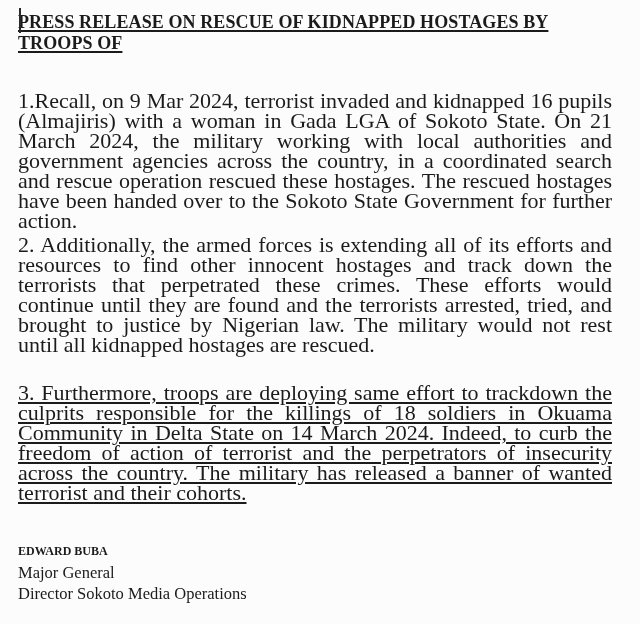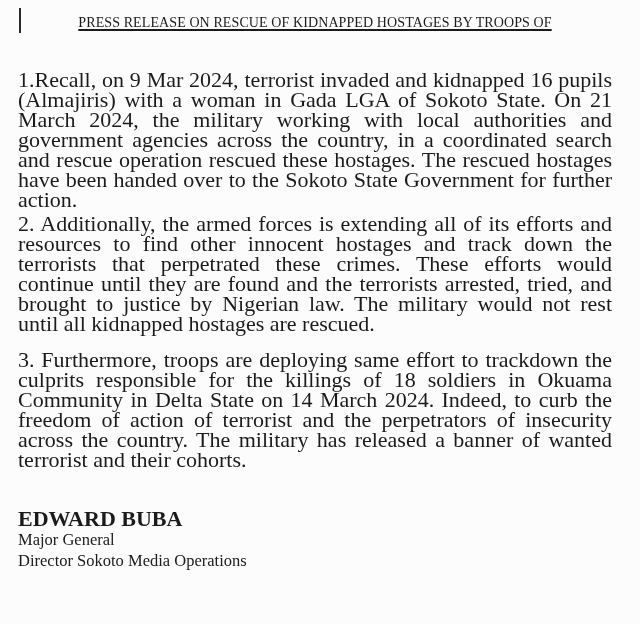--- a/index.html
+++ b/index.html
@@ -24,50 +24,49 @@
   .text-cursor {
     position: absolute;
     left: 19px;
     top: 8px;
     width: 2px;
     height: 25px;
     background: #2a2a2a;
   }
   .title {
     margin: 0;
-    font-size: 14px;
-    font-weight: normal;
+    font-size: 18px;
+    font-weight: bold;
     line-height: 21px;
     letter-spacing: 0.1px;
-    text-align: center;
   }
   .title-line {
     display: block;
     text-decoration: underline;
     text-decoration-thickness: 2px;
     text-underline-offset: 2px;
   }
   .para {
     margin: 0;
     font-size: 22px;
     line-height: 20px;
     text-align: justify;
   }
   .para.p1 { margin-top: 37px; }
   .para.p2 { margin-top: 4px; }
-  .para.p3 { margin-top: 16px; }
+  .para.p3 { margin-top: 28px; text-decoration: underline; }
   .para.p4 { margin-top: 18px; }
   .signature {
     margin-top: 38px;
     font-size: 16.5px;
     line-height: 21px;
   }
   .sig-name {
     font-weight: bold;
-    font-size: 22px;
+    font-size: 12px;
   }
 </style>
 </head>
 <body>
 
 <div class="page">
 
   <div class="text-cursor"></div>
 
   <h1 class="title">

